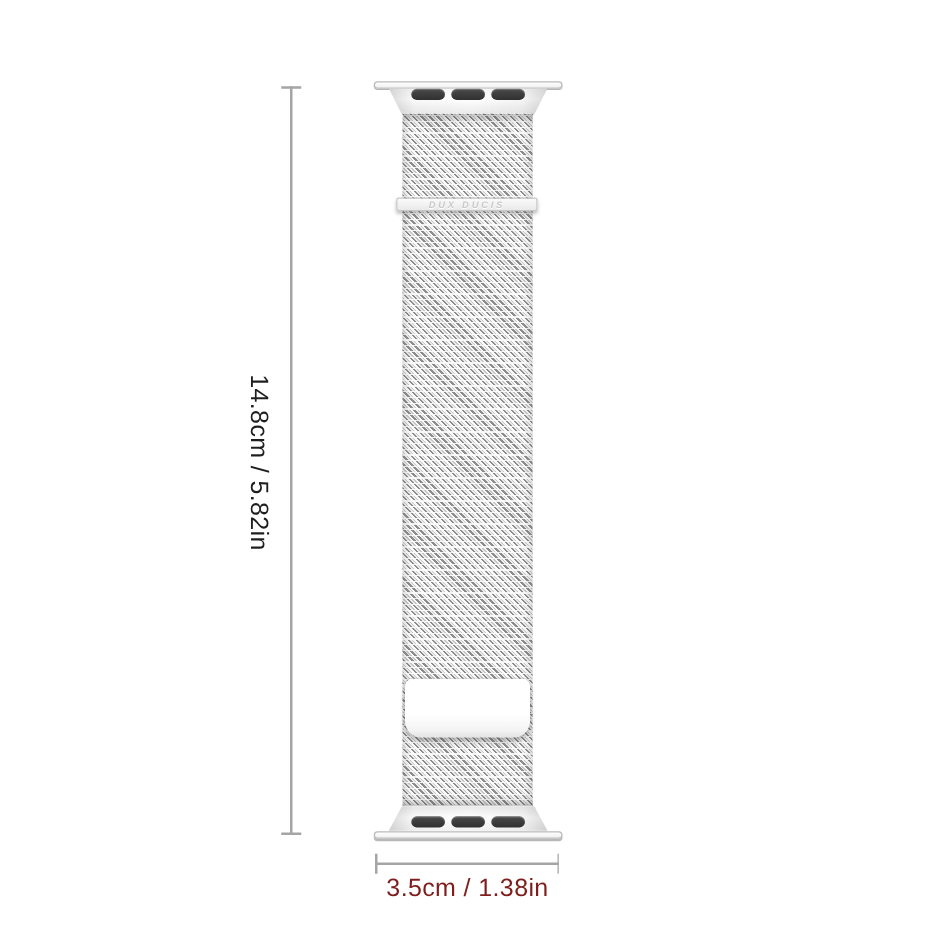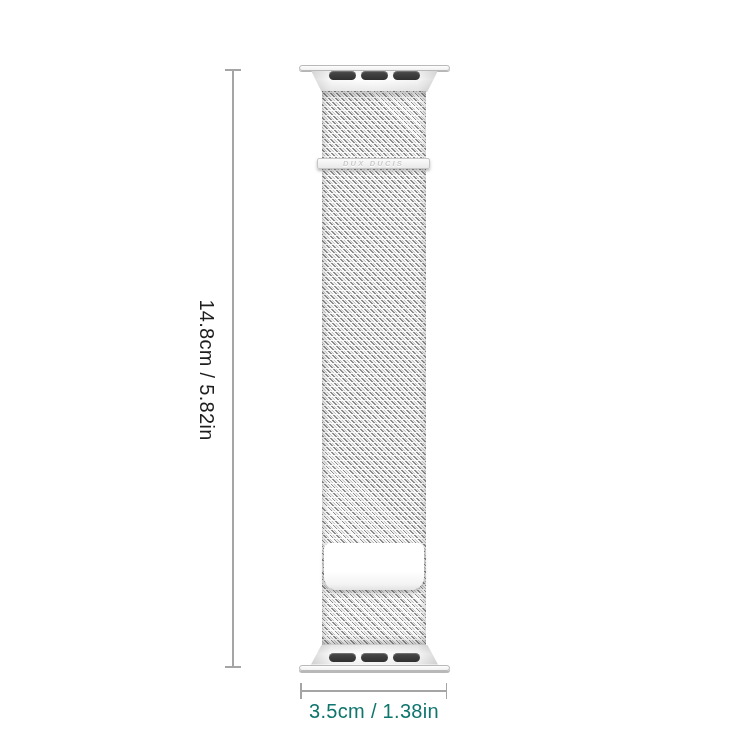--- a/index.html
+++ b/index.html
@@ -17,21 +17,21 @@
   .hcap{width:1.5px;height:16px;top:683px;}
   .hcap.left{left:300px;}
   .hcap.right{left:445.5px;}
   .height-label{
     position:absolute;left:206px;top:370px;transform:translate(-50%,-50%);
     writing-mode:vertical-rl;text-orientation:mixed;
     font-size:20px;font-weight:500;color:#1e1e1e;letter-spacing:.3px;white-space:nowrap;
   }
   .width-label{
     position:absolute;left:294px;top:700px;width:160px;text-align:center;
-    font-size:20px;font-weight:500;color:#0f766e;letter-spacing:.3px;
+    font-size:20px;font-weight:500;color:#7f1d1d;letter-spacing:.3px;
   }
   
   .rail{
     position:absolute;left:299px;width:151px;height:6px;box-sizing:border-box;
     background:linear-gradient(180deg,#fdfdfd,#f1f1f1);
     border:1px solid #b9b9b9;border-radius:3px;
   }
   .rail.top{top:65px;box-shadow:0 1px 0 rgba(110,110,110,.5);}
   .rail.bottom{top:664.5px;box-shadow:0 2px 0 rgba(125,125,125,.55);}
   .lug{

